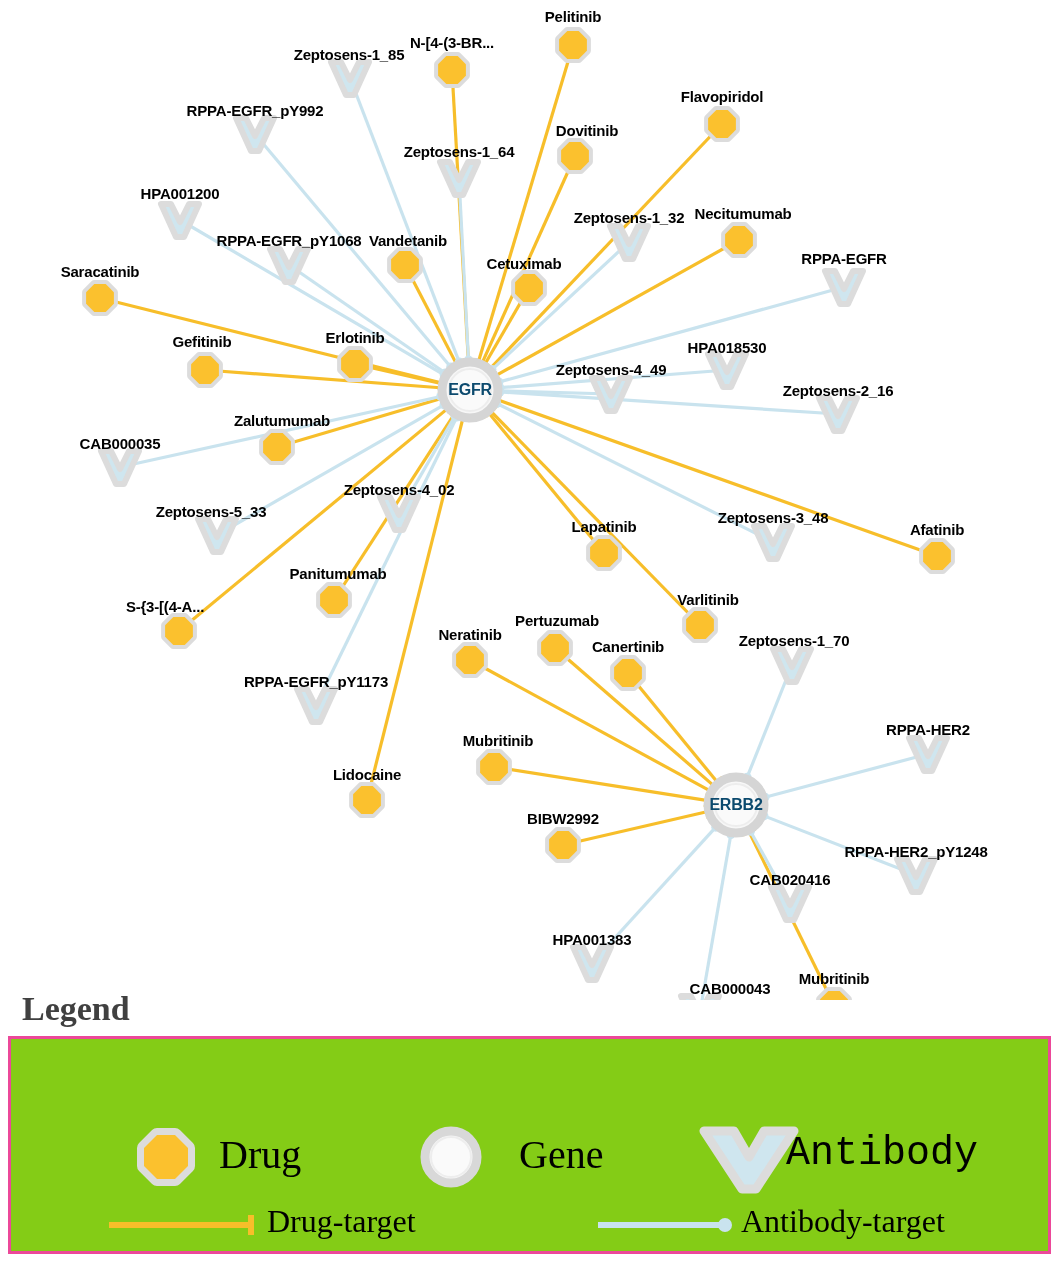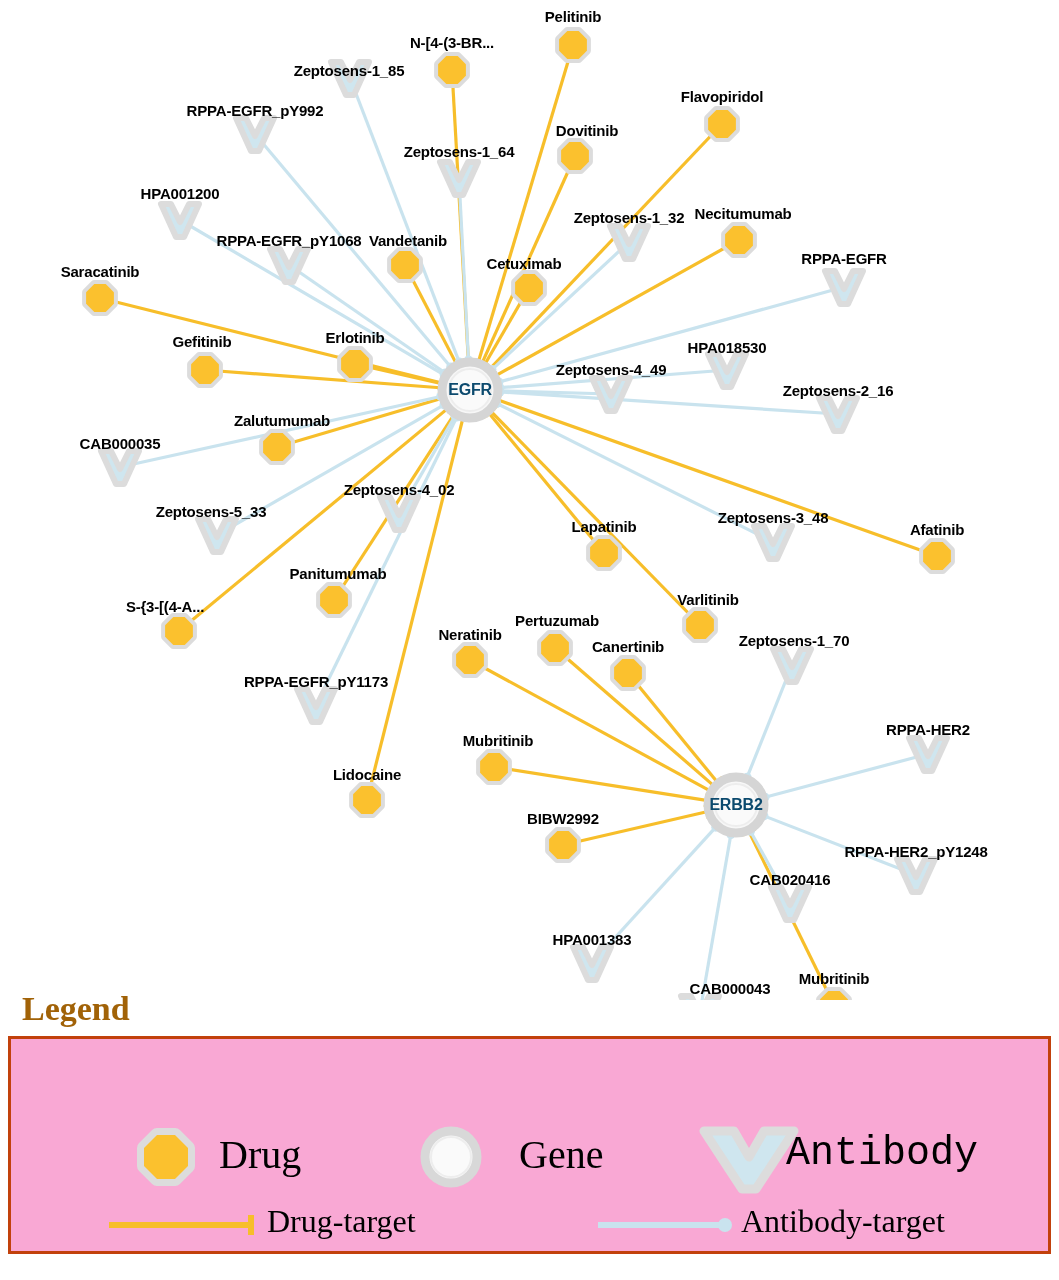--- a/index.html
+++ b/index.html
@@ -39,26 +39,26 @@
   #legend-wrap {
     position: absolute;
     left: 8px;
     top: 990px;
     width: 1043px;
   }
   #legend-title {
     font-family: "Liberation Serif", serif;
     font-size: 34px;
     font-weight: bold;
-    color: #a16207;
+    color: #404040;
     margin: 0 0 8px 14px;
   }
   #legend-box {
-    border: 3px solid #c2410c;
-    background: #f9a8d4;
+    border: 3px solid #ec4899;
+    background: #84cc16;
     height: 212px;
     position: relative;
   }
   .legend-text {
     font-family: "Liberation Serif", serif;
     font-size: 40px;
     color: #000000;
     position: absolute;
     white-space: nowrap;
   }
@@ -348,21 +348,21 @@
       <div class="node-label" style="left: 708px; top: 599px;">Varlitinib</div>
       <div class="node-label" style="left: 338px; top: 573px;">Panitumumab</div>
       <div class="node-label" style="left: 165px; top: 606px;">S-{3-[(4-A...</div>
       <div class="node-label" style="left: 557px; top: 620px;">Pertuzumab</div>
       <div class="node-label" style="left: 470px; top: 634px;">Neratinib</div>
       <div class="node-label" style="left: 628px; top: 646px;">Canertinib</div>
       <div class="node-label" style="left: 498px; top: 740px;">Mubritinib</div>
       <div class="node-label" style="left: 367px; top: 774px;">Lidocaine</div>
       <div class="node-label" style="left: 563px; top: 818px;">BIBW2992</div>
       <div class="node-label" style="left: 834px; top: 978px;">Mubritinib</div>
-      <div class="node-label" style="left: 349px; top: 54px; margin-top: 16px;">Zeptosens-1_85</div>
+      <div class="node-label" style="left: 349px; top: 54px;">Zeptosens-1_85</div>
       <div class="node-label" style="left: 255px; top: 110px;">RPPA-EGFR_pY992</div>
       <div class="node-label" style="left: 459px; top: 151px;">Zeptosens-1_64</div>
       <div class="node-label" style="left: 180px; top: 193px;">HPA001200</div>
       <div class="node-label" style="left: 629px; top: 217px;">Zeptosens-1_32</div>
       <div class="node-label" style="left: 289px; top: 240px;">RPPA-EGFR_pY1068</div>
       <div class="node-label" style="left: 844px; top: 258px;">RPPA-EGFR</div>
       <div class="node-label" style="left: 727px; top: 347px;">HPA018530</div>
       <div class="node-label" style="left: 611px; top: 369px;">Zeptosens-4_49</div>
       <div class="node-label" style="left: 838px; top: 390px;">Zeptosens-2_16</div>
       <div class="node-label" style="left: 120px; top: 443px;">CAB000035</div>

